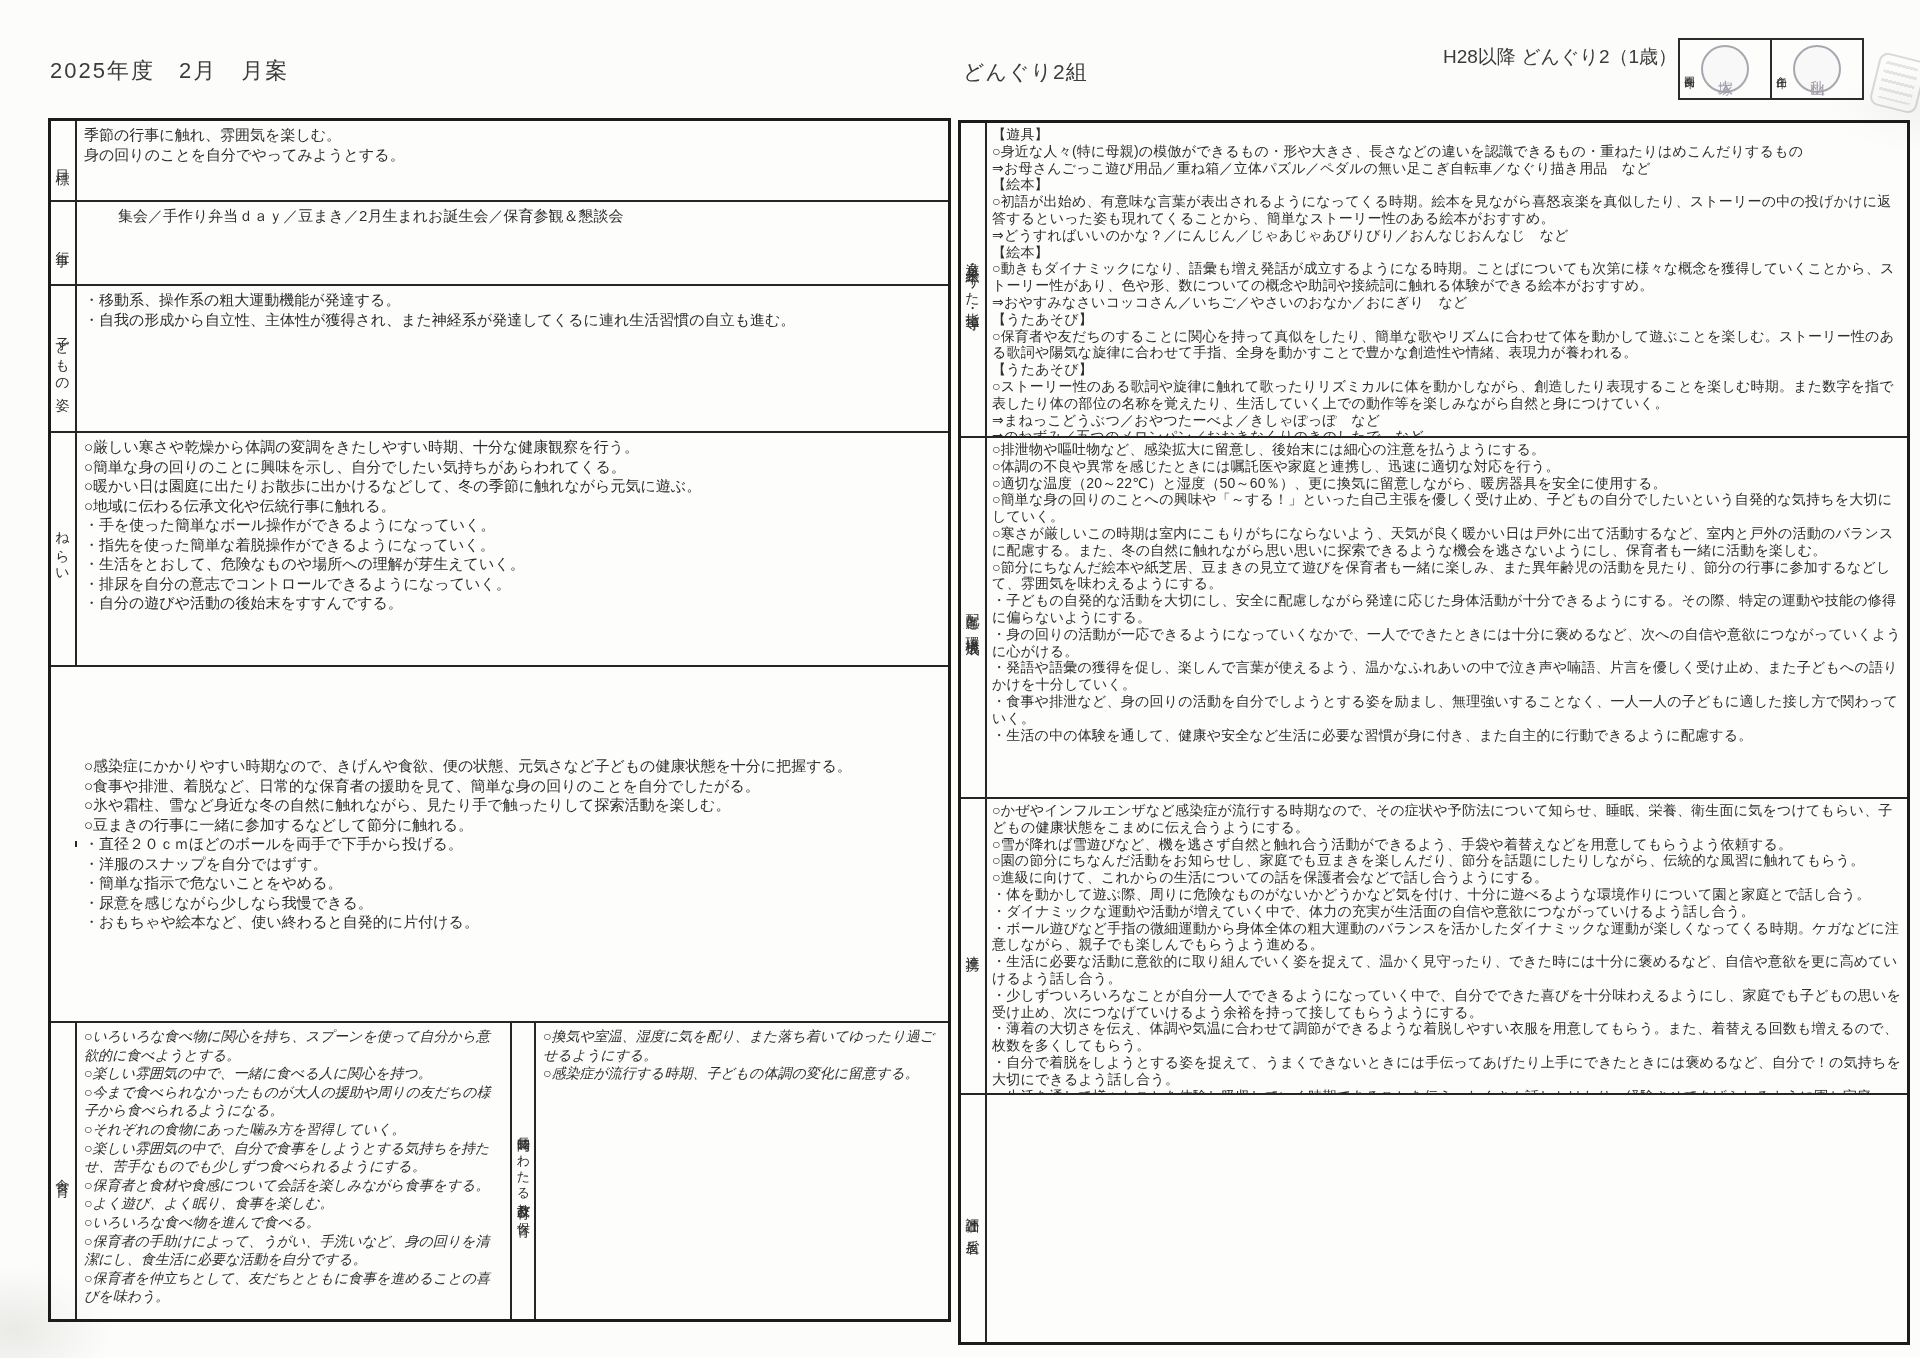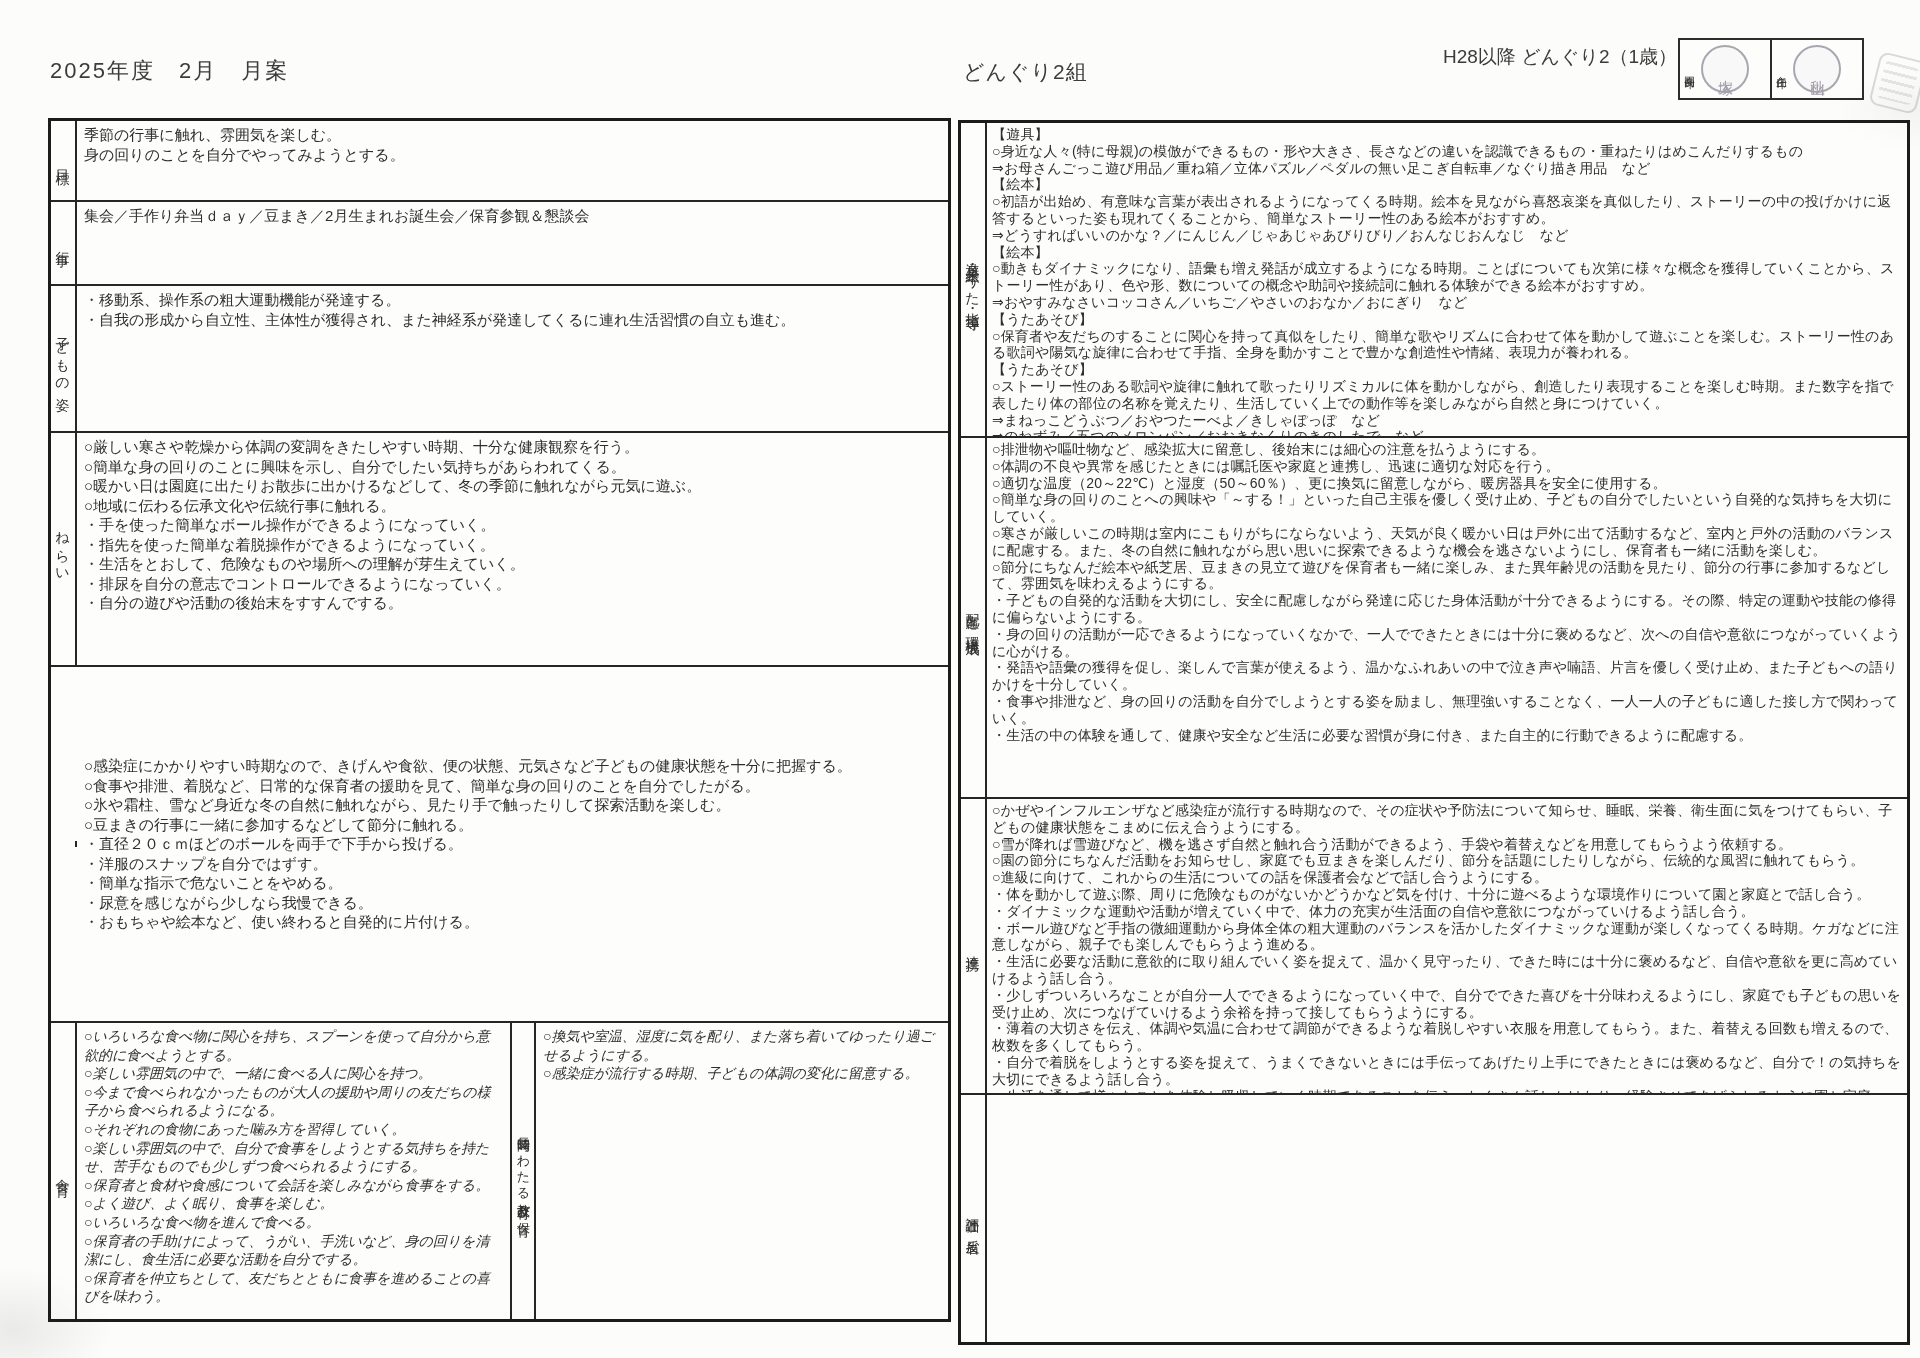--- a/index.html
+++ b/index.html
@@ -62,21 +62,21 @@
   <div class="faint-stamp">
       <span class="smudge"></span>
     </div>
 
   <div class="tbl tbl-left">
     <div class="row bb" style="flex:0 0 81px;">
       <div class="vlab">目標</div>
       <div class="cell">季節の行事に触れ、雰囲気を楽しむ。
 身の回りのことを自分でやってみようとする。</div>
     </div>
-    <div class="row bb" style="flex:0 0 84px;">
+    <div class="row bb" style="flex:0 0 84px;gap:34px;">
       <div class="vlab">行事</div>
       <div class="cell">集会／手作り弁当ｄａｙ／豆まき／2月生まれお誕生会／保育参観＆懇談会</div>
     </div>
     <div class="row bb" style="flex:0 0 147px;">
       <div class="vlab">子どもの姿</div>
       <div class="cell">・移動系、操作系の粗大運動機能が発達する。
 ・自我の形成から自立性、主体性が獲得され、また神経系が発達してくるに連れ生活習慣の自立も進む。</div>
     </div>
     <div class="row bb" style="flex:0 0 234px;">
       <div class="vlab">ねらい</div>

